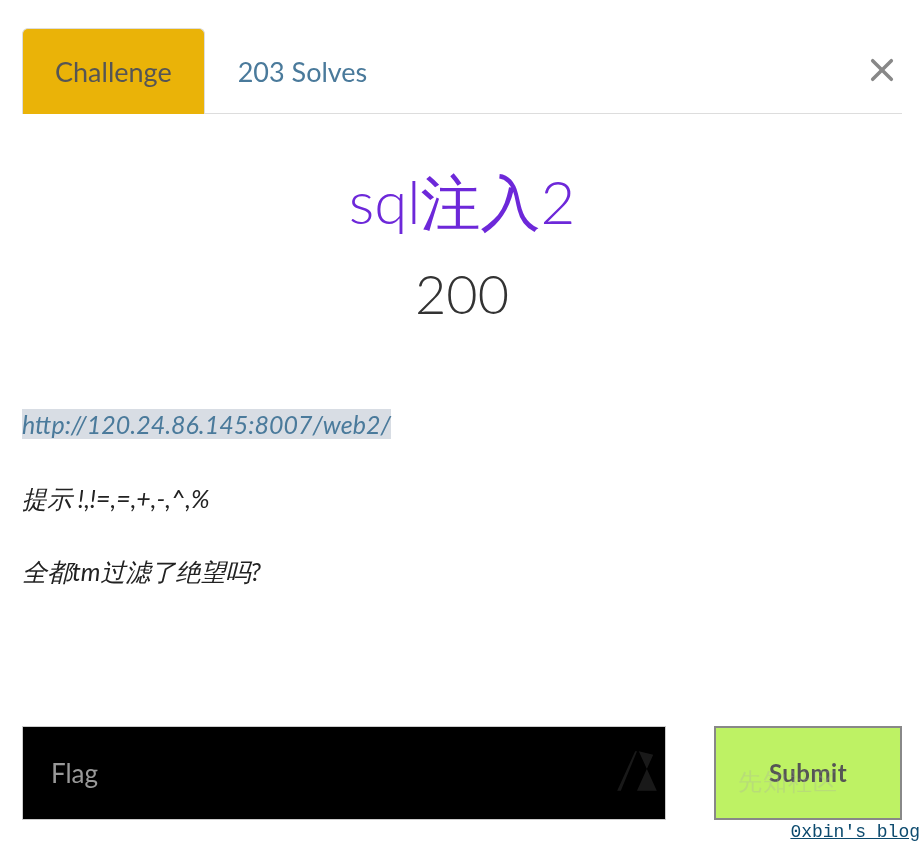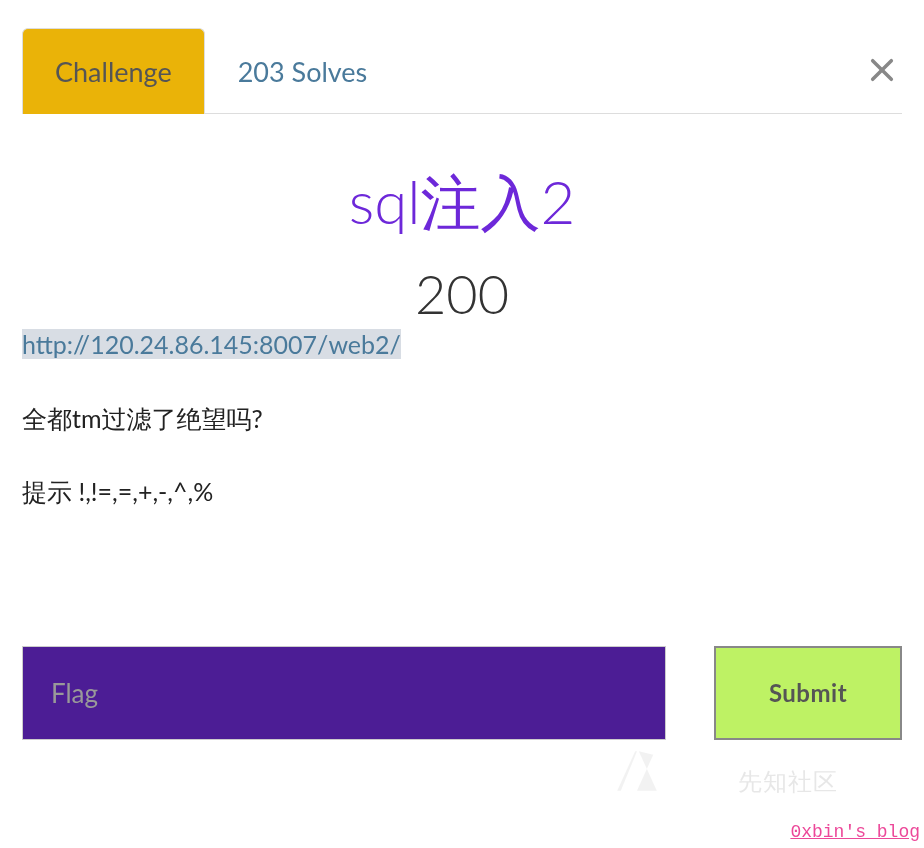--- a/index.html
+++ b/index.html
@@ -62,23 +62,25 @@
       margin-top: 20px;
     }
     .challenge-points {
       text-align: center;
       font-size: 54px;
       font-weight: 300;
       color: #333;
       margin-top: 16px;
     }
     .body-text {
+      margin-top: 80px;
       font-size: 25px;
       line-height: 1.5;
       color: #333;
+      font-style: italic;
     }
     .challenge-link {
       color: #4a7a9b;
       text-decoration: none;
       background: #d8dde4;
       display: inline;
     }
     .para {
       margin-top: 36px;
       font-size: 25px;
@@ -86,21 +88,21 @@
     }
     .submit-row {
       display: flex;
       gap: 48px;
       margin-top: 135px;
       align-items: stretch;
     }
     .flag-input {
       flex: 1;
       border: 1px solid #ccc;
-      background: #4c1d95;
+      background: #000000;
       font-size: 26px;
       padding: 30px 28px;
       color: #888;
       font-family: inherit;
       outline: none;
     }
     .flag-input::placeholder {
       color: #999;
     }
     .submit-btn {
@@ -133,21 +135,21 @@
       width: 54px;
       height: 54px;
       opacity: 0.15;
       pointer-events: none;
     }
     .footer-link {
       position: absolute;
       right: 4px;
       bottom: 6px;
       font-size: 18px;
-      color: #ec4899;
+      color: #0c4a6e;
       text-decoration: underline;
       cursor: pointer;
       font-family: "Courier New", monospace;
     }
   </style>
 </head>
 <body>
 
 <div class="container">
   <div class="close-btn">
@@ -161,22 +163,22 @@
     <div class="tab active">Challenge</div>
     <div class="tab">203 Solves</div>
   </div>
 
   <div class="content">
     <div class="challenge-title">sql注入2</div>
     <div class="challenge-points">200</div>
 
     <div class="body-text">
       <a class="challenge-link">http://120.24.86.145:8007/web2/</a>
+      <div class="para">提示 !,!=,=,+,-,^,%</div>
       <div class="para">全都tm过滤了绝望吗?</div>
-      <div class="para">提示 !,!=,=,+,-,^,%</div>
     </div>
 
     <div class="submit-row">
       <input class="flag-input" type="text" placeholder="Flag" style="">
       <button class="submit-btn">Submit</button>
     </div>
   </div>
 </div>
 
 <div class="watermark-logo">

